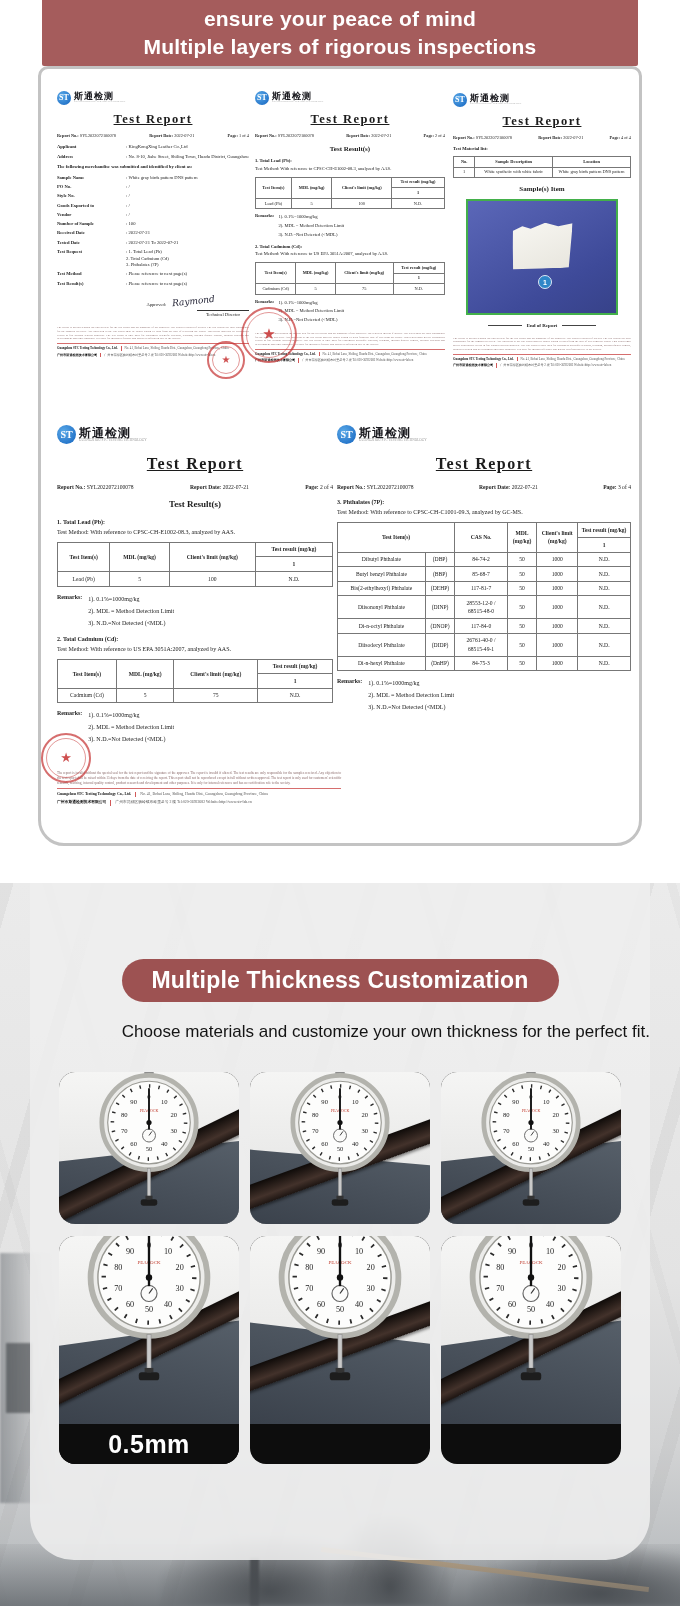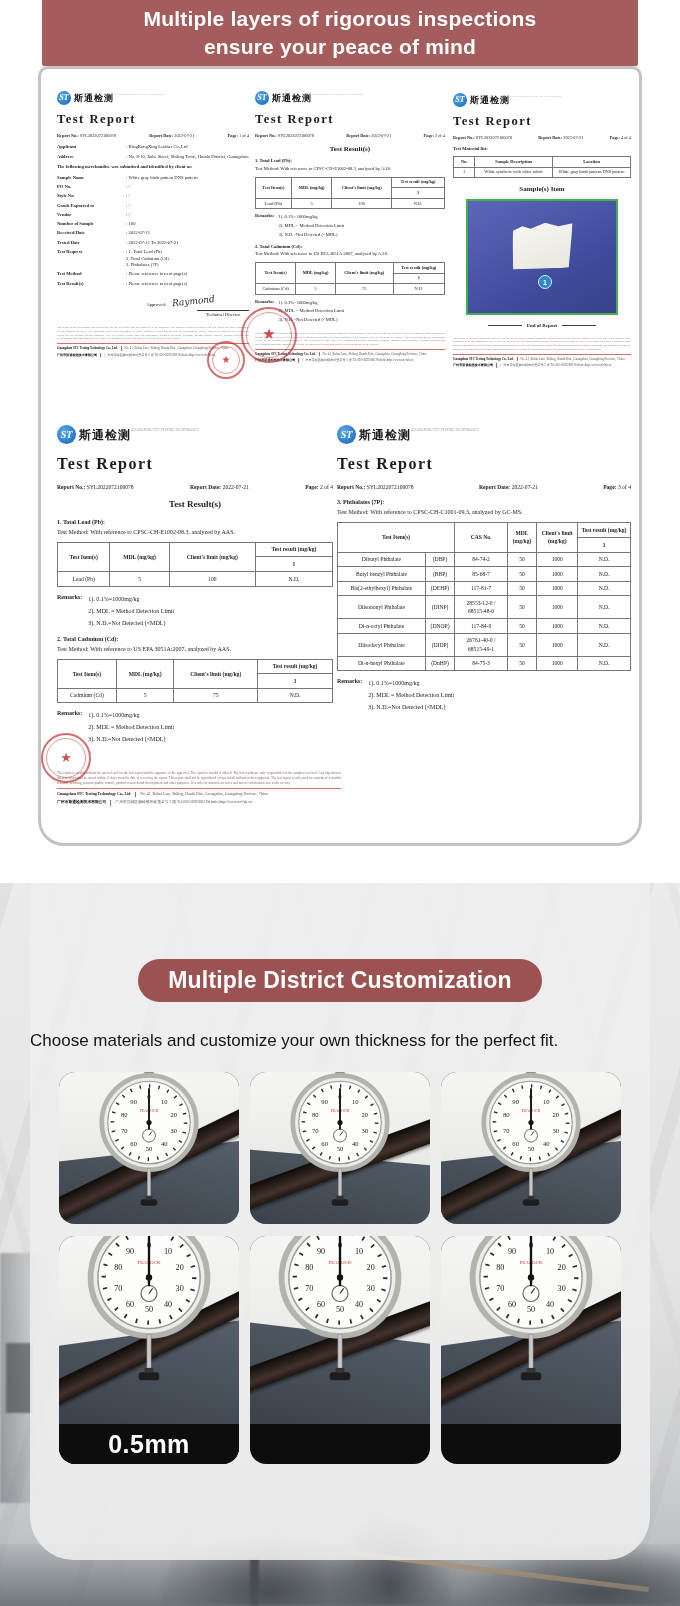--- a/index.html
+++ b/index.html
@@ -10,25 +10,25 @@
     display:flex;flex-direction:column;align-items:center;justify-content:center;}
   .banner div{color:#fff;font-weight:bold;font-size:21px;line-height:28px;letter-spacing:.2px;}
 
   
   .reports-card{position:absolute;left:38px;top:66px;width:604px;height:780px;background:#fff;
     border:3px solid #c3c3c3;border-radius:10px 10px 26px 26px;box-sizing:border-box;}
 
   .report{position:absolute;font-family:"Liberation Serif",serif;color:#1c1c1c;}
   .rep-head{display:flex;align-items:center;gap:3px;}
   .logo-circle{border-radius:50%;background:radial-gradient(circle at 35% 35%,#5aa9e8,#1262be);color:#fff;
-    display:flex;align-items:center;justify-content:center;font-style:italic;font-weight:bold;flex:none;}
-  .logo-text{display:flex;flex-direction:row;line-height:1;}
+    display:flex;align-items:center;justify-content:center;font-weight:bold;flex:none;}
+  .logo-text{display:flex;flex-direction:column;line-height:1;}
   .logo-cn{font-weight:bold;color:#17171c;font-family:"DejaVu Sans",sans-serif;letter-spacing:1px;}
   .logo-sub{color:#999;}
-  .rep-title{font-weight:bold;letter-spacing:1.5px;margin:0;}
+  .rep-title{text-align:center;font-weight:bold;letter-spacing:1.5px;margin:0;text-decoration:underline;}
   .rep-meta{display:flex;justify-content:space-between;}
   .f-row{display:flex;}
   .f-label{font-weight:bold;flex:none;}
   .f-value{white-space:pre-line;}
   .intro{font-weight:bold;margin:0;}
   table{width:100%;border-collapse:collapse;}
   th,td{border:0.7px solid #777;text-align:center;vertical-align:middle;font-weight:normal;}
   th{font-weight:bold;}
   .remarks{display:flex;}
   .remarks b{flex:none;}
@@ -117,21 +117,21 @@
   .m1{left:160px;width:220px;height:70px;}
   .m2{left:330px;width:120px;height:90px;}
   .m3{left:470px;width:260px;height:60px;}
   .pole{position:absolute;left:250px;bottom:0;width:9px;height:48px;background:rgba(45,48,52,.75);filter:blur(1px);}
   .tan-beam{position:absolute;right:30px;bottom:34px;width:330px;height:5px;background:rgba(201,168,124,.85);transform:rotate(7deg);filter:blur(.5px);}
 
   .light-card{position:absolute;left:30px;top:0;width:620px;height:677px;background:rgba(238,238,238,.88);
     border-radius:0 0 44px 44px;}
   .pill{margin:76px auto 0;width:fit-content;padding:8px 30px;background:#9d5252;border-radius:26px;
     color:#fff;font-weight:bold;font-size:23px;letter-spacing:.2px;}
-  .subtitle{margin-top:29px;text-align:left;color:#141414;font-size:17px;}
+  .subtitle{margin-top:20px;text-align:right;color:#141414;font-size:17px;}
 
   .tiles{position:absolute;left:29px;top:189px;display:grid;grid-template-columns:repeat(3,180px);column-gap:11px;row-gap:12px;}
   .tile{border-radius:16px;overflow:hidden;display:flex;flex-direction:column;background:#0d0d0d;}
   .photo{height:152px;position:relative;overflow:hidden;background:linear-gradient(180deg,#f5f5f4 0%,#ebebea 50%,#e1e1e0 100%);}
   .tile:nth-child(n+4) .photo{height:188px;}
   .material{position:absolute;left:-6%;bottom:-4px;width:112%;height:58%;
     background:linear-gradient(15deg,#39404a,#57606a);clip-path:polygon(0 26%,100% 0,100% 100%,0 100%);}
   .tile:nth-child(2) .material{clip-path:polygon(0 10%,100% 30%,100% 100%,0 100%);}
   .tile:nth-child(5) .material{clip-path:polygon(0 2%,100% 24%,100% 100%,0 100%);}
   .arm{position:absolute;width:150%;height:23px;right:-32%;top:50%;transform:rotate(-26deg);
@@ -139,22 +139,22 @@
   .tile:nth-child(2) .arm,.tile:nth-child(5) .arm{transform:rotate(-20deg);}
   .gauge{position:absolute;left:50%;transform:translateX(-50%);top:-4px;width:118px;height:148px;}
   .tile:nth-child(n+4) .gauge{width:146px;height:183px;top:-26px;}
   .bar{height:40px;background:#0d0d0d;color:#fff;display:flex;align-items:center;justify-content:center;
     font-weight:bold;font-size:25px;letter-spacing:.5px;font-family:"Liberation Sans",sans-serif;}
 </style>
 </head>
 <body>
 
 <div class="banner">
+  <div>ensure your peace of mind</div>
   <div>Multiple layers of rigorous inspections</div>
-  <div>ensure your peace of mind</div>
 </div>
 
 <div class="reports-card">
 
   <section class="report r-sm" style="left:16px;top:22px;width:192px;">
     <header class="rep-head">
       <span class="logo-circle">ST</span>
       <span class="logo-text">
         <span class="logo-cn">斯通检测</span>
         <span class="logo-sub">GUANGZHOU STC TESTING TECHNOLOGY</span>
@@ -600,21 +600,21 @@
       <i></i>
     </div>
   <div class="machine m1"></div>
   <div class="machine m2"></div>
   <div class="machine m3"></div>
   <div class="pole"></div>
   <div class="tan-beam"></div>
   <div class="bottom-strip"></div>
 
   <div class="light-card">
-    <div class="pill">Multiple District Customization</div>
+    <div class="pill">Multiple Thickness Customization</div>
     <div class="subtitle">Choose materials and customize your own thickness for the perfect fit.</div>
 
     <div class="tiles">
 
     <div class="tile">
         <div class="photo">
           <div class="material"></div>
           <div class="arm"></div>
           <svg class="gauge" viewBox="0 0 100 125" xmlns="http://www.w3.org/2000/svg">
             <rect x="46" y="0" width="8" height="12" rx="2" fill="#8e8e8e"></rect>

